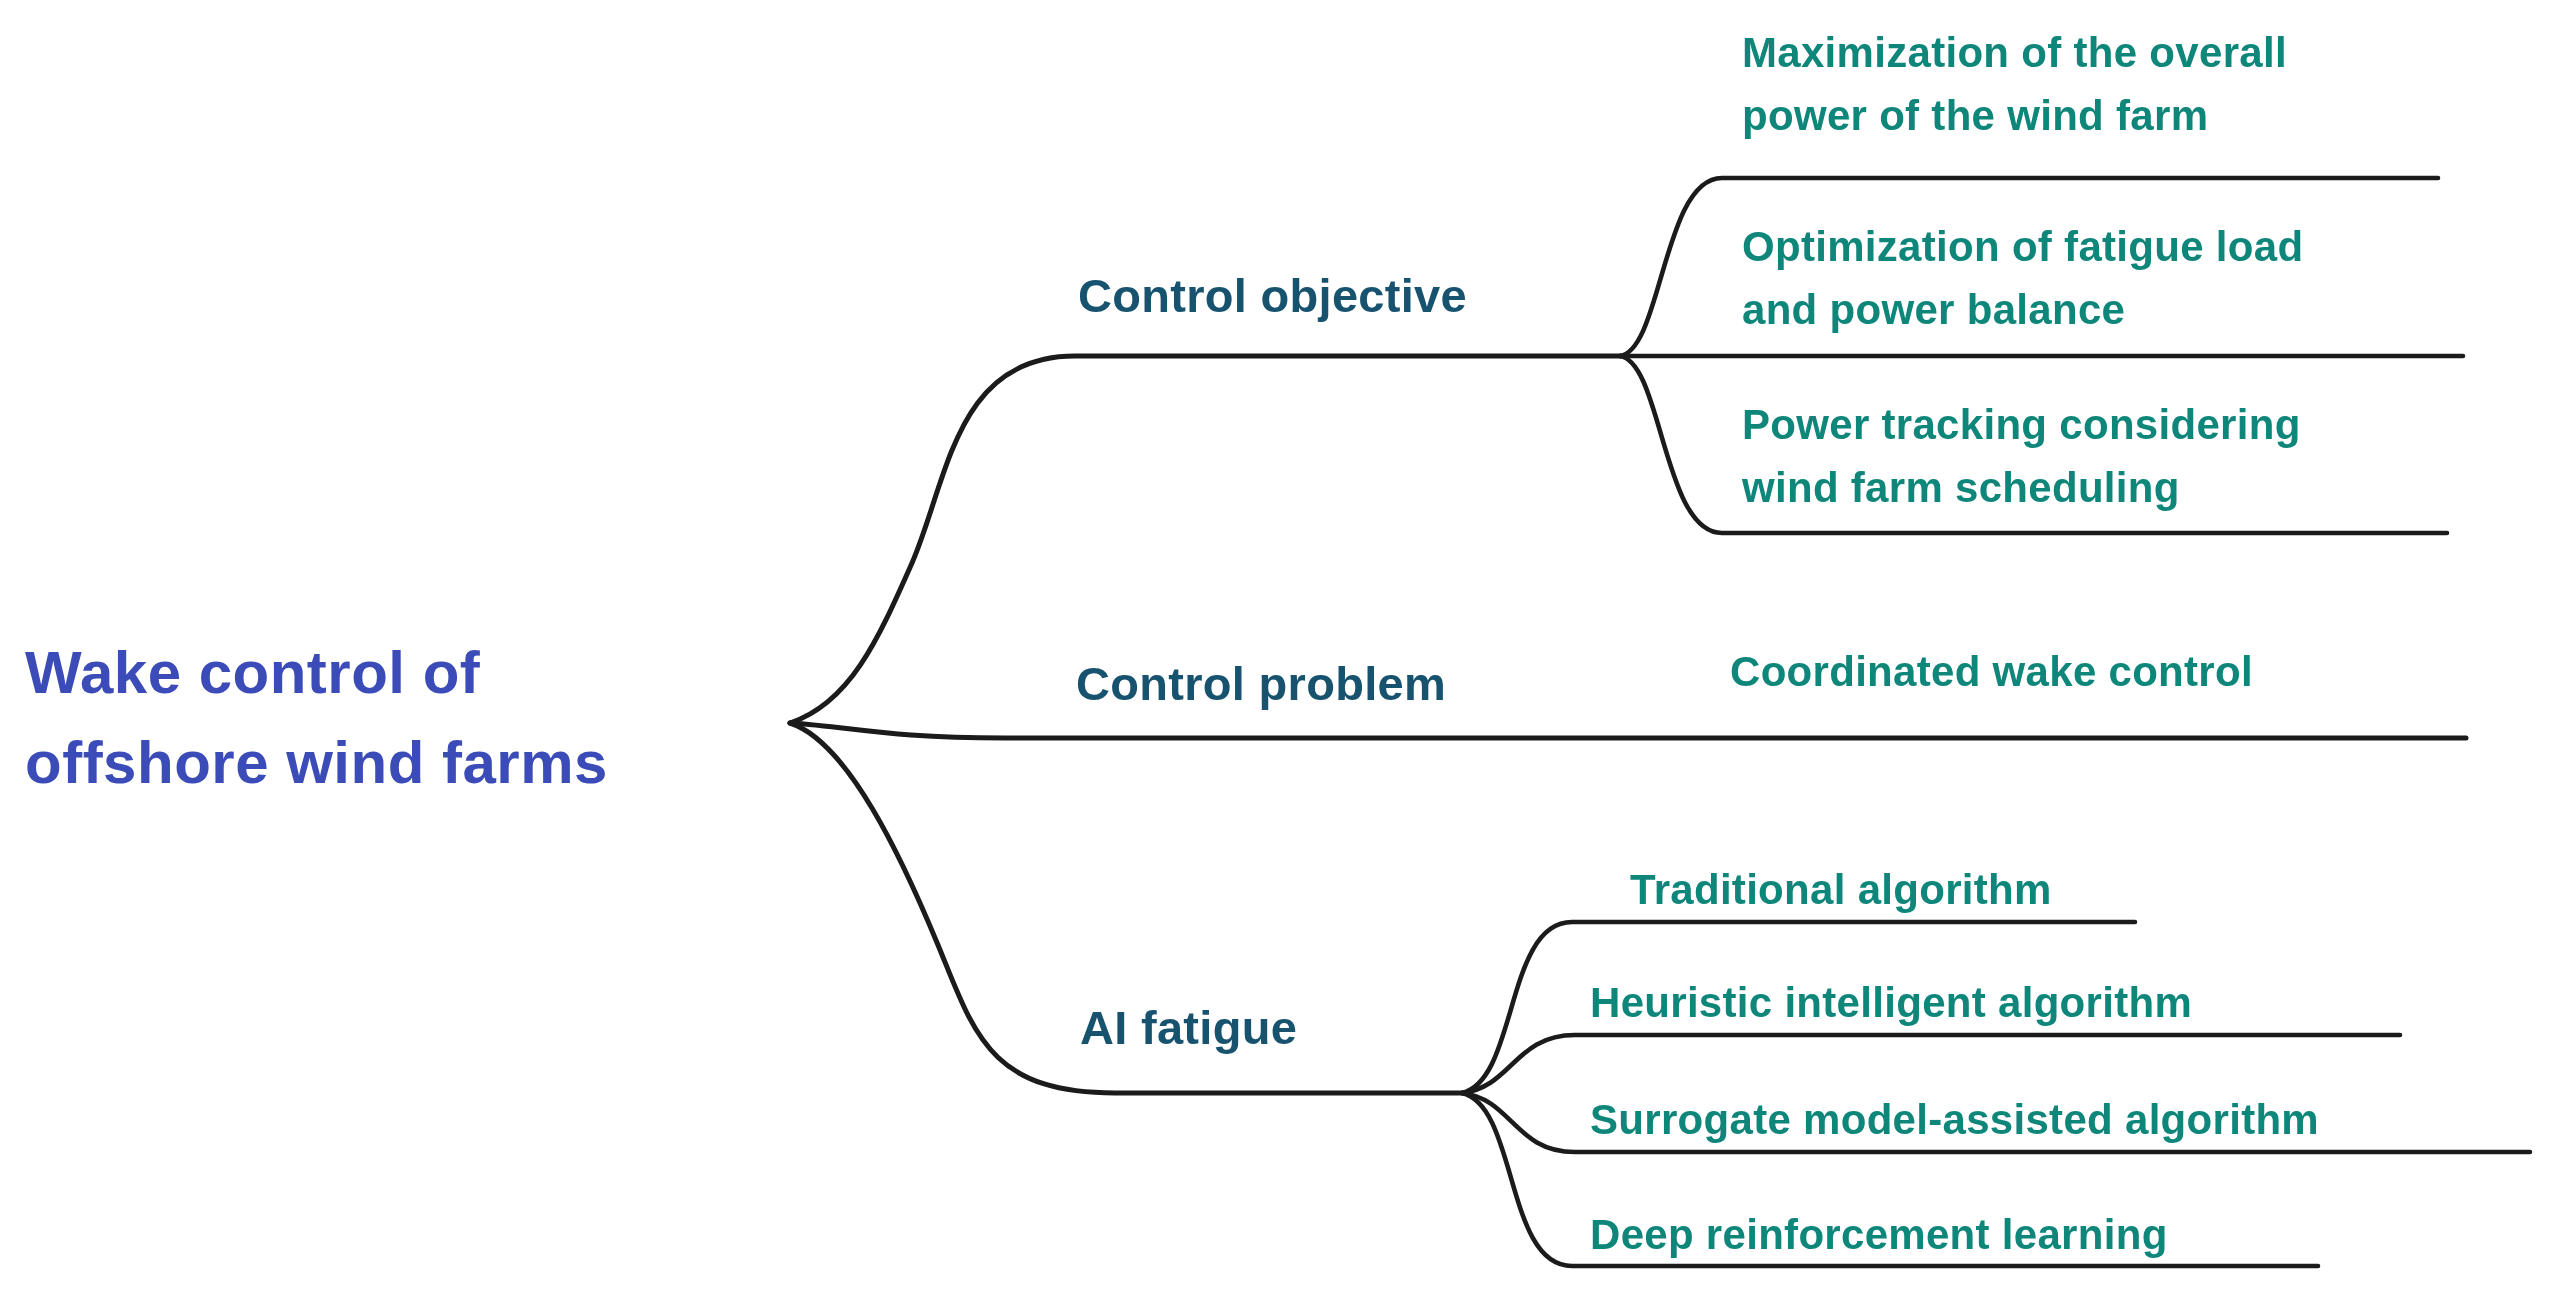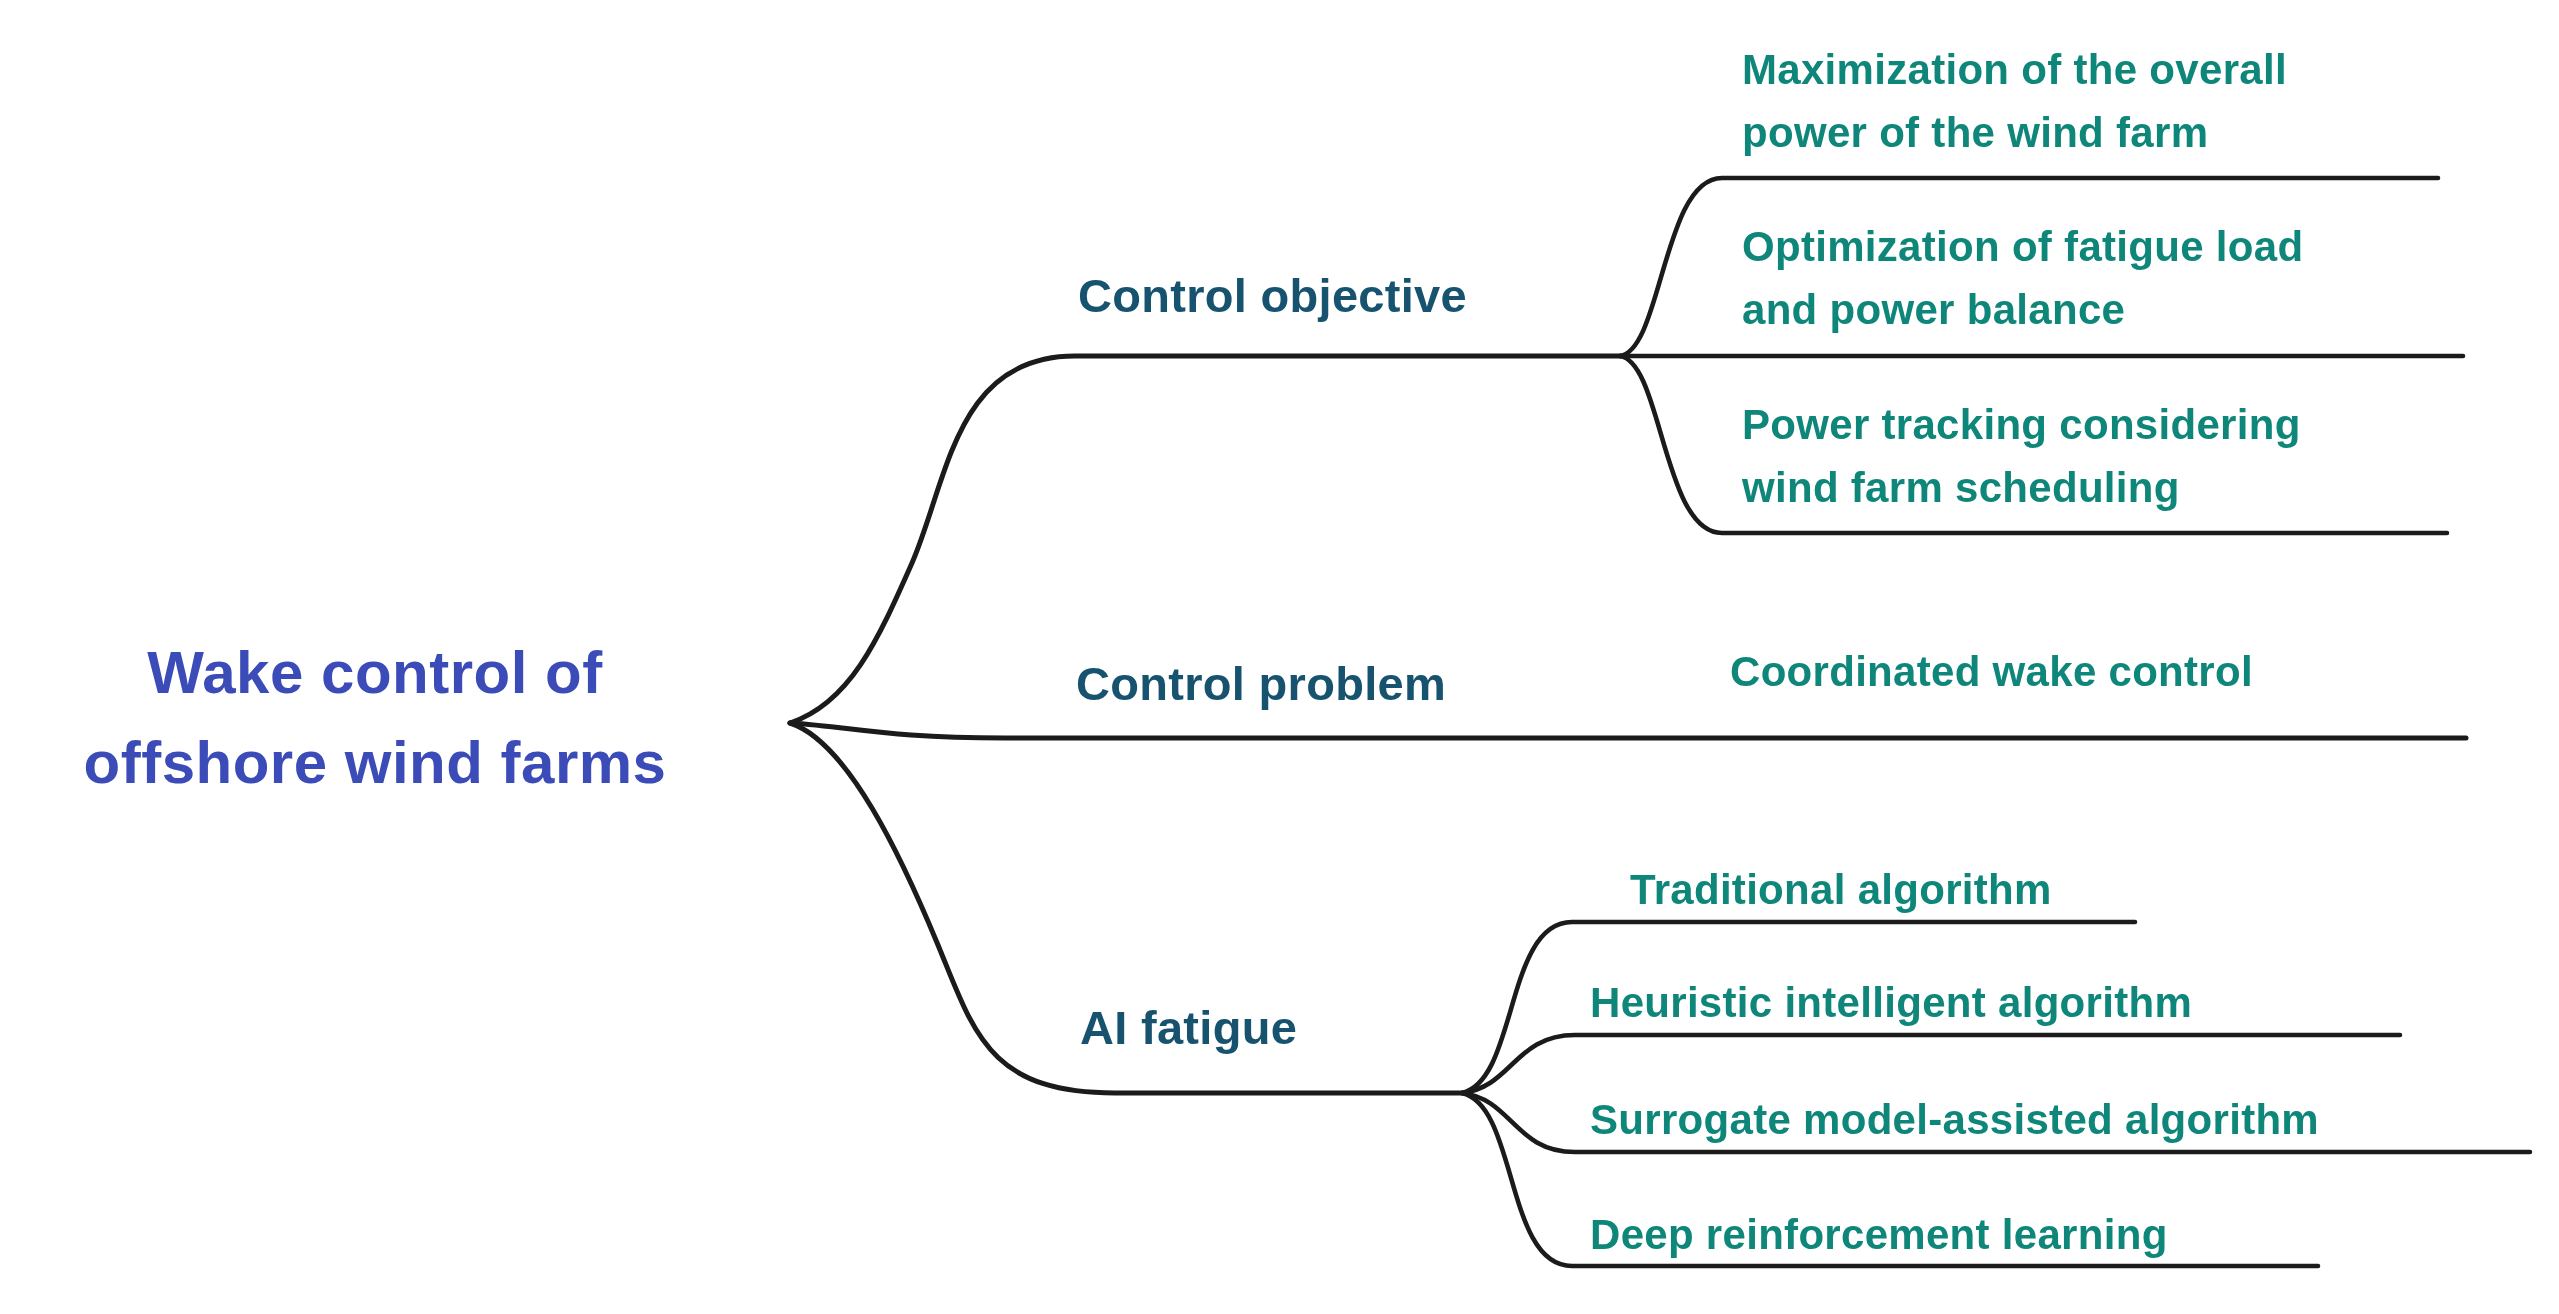--- a/index.html
+++ b/index.html
@@ -18,21 +18,20 @@
     background:var(--c-bg);
     font-family:"Liberation Sans", sans-serif;
     overflow:hidden;
   }
   .edges{position:absolute;left:0;top:0;width:100%;height:100%;}
   .edge{fill:none;stroke:var(--c-line);stroke-width:4.6;stroke-linecap:round;stroke-linejoin:round;}
   .edge.trunk{stroke-width:5;}
   .txt{position:absolute;font-weight:700;white-space:nowrap;}
   .root-label{
     left:25px;top:628px;width:700px;
-    text-align:center;
     font-size:60px;line-height:90px;
     color:var(--c-root);
     letter-spacing:0.5px;
   }
   .branch-label{
     font-size:47px;line-height:56px;
     color:var(--c-branch);
     letter-spacing:0.3px;
   }
   .leaf-label{
@@ -64,21 +63,21 @@
 
   <div class="txt root-label">
     <div>Wake control of</div>
     <div>offshore wind farms</div>
   </div>
 
   <div class="txt branch-label" style="left:1078px;top:268px;">Control objective</div>
   <div class="txt branch-label" style="left:1076px;top:656px;">Control problem</div>
   <div class="txt branch-label" style="left:1080px;top:1000px;">AI fatigue</div>
 
-  <div class="txt leaf-label" style="left:1742px;top:38px;">
+  <div class="txt leaf-label" style="left:1742px;top:21px;">
     <div>Maximization of the overall</div>
     <div>power of the wind farm</div>
   </div>
   <div class="txt leaf-label" style="left:1742px;top:215px;">
     <div>Optimization of fatigue load</div>
     <div>and power balance</div>
   </div>
   <div class="txt leaf-label" style="left:1742px;top:393px;">
     <div>Power tracking considering</div>
     <div>wind farm scheduling</div>

